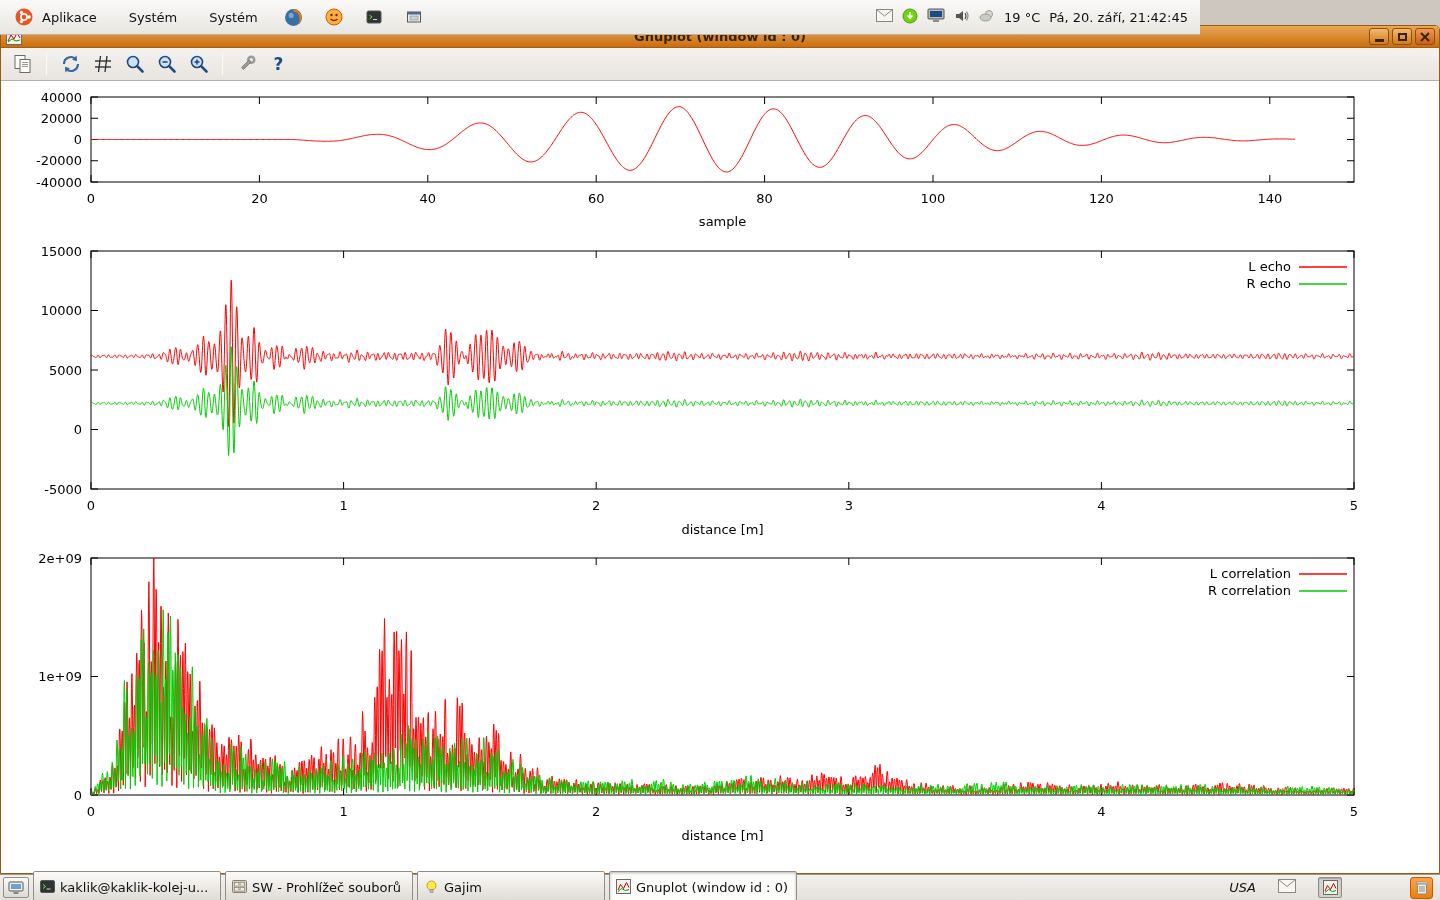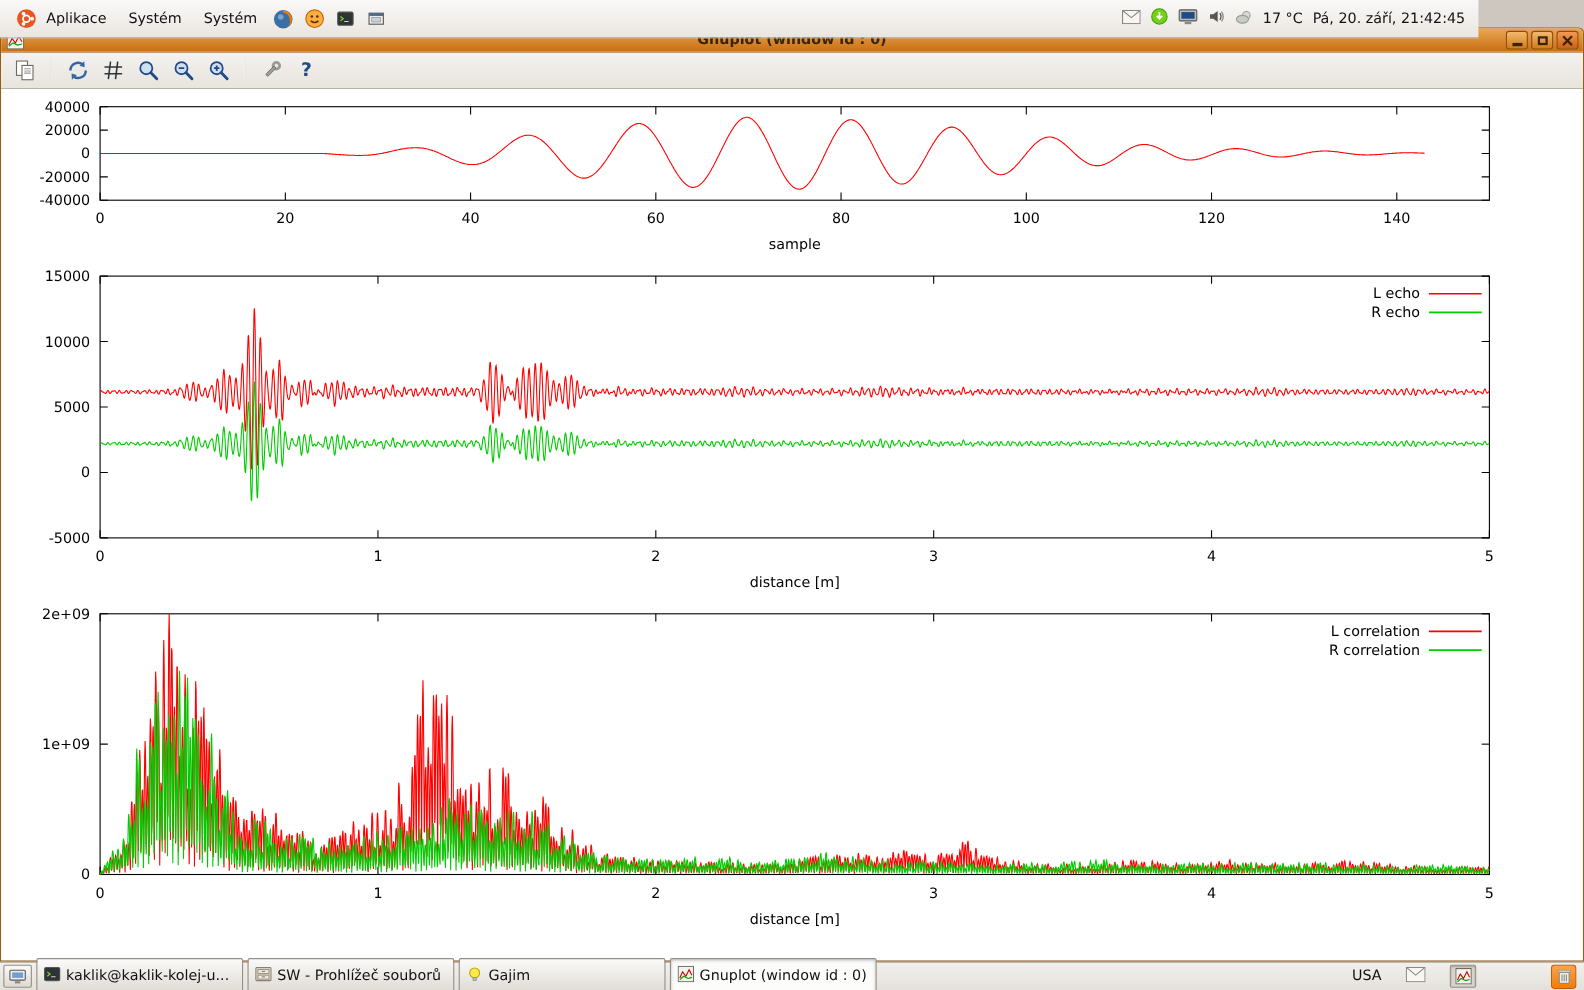--- a/index.html
+++ b/index.html
@@ -1,22 +1,22 @@
 <!DOCTYPE html>
 <html><head>
 <meta charset="utf-8">
 <style>
   *{margin:0;padding:0;box-sizing:border-box;}
   html,body{width:1440px;height:900px;overflow:hidden;}
   body{font-family:"DejaVu Sans",sans-serif;background:#cdc7bf;position:relative;font-size:13px;color:#111;}
 
   
-  .topbar{position:absolute;top:0;left:0;width:1344px;height:24px;
+  .topbar{position:absolute;top:0;left:0;width:1200px;height:24px;
     background:linear-gradient(#faf9f8,#e9e6e1);border-bottom:1px solid #b9b5ae;
-    display:flex;align-items:center;padding:17px 4px;gap:4px;z-index:30;}
+    display:flex;align-items:center;padding:17px 4px;gap:16px;z-index:30;}
   .menu{display:flex;align-items:center;gap:6px;padding:1px 8px;height:22px;cursor:default;}
   .launcher{width:22px;height:22px;display:flex;align-items:center;justify-content:center;margin:0 1px;}
   .tray{margin-left:auto;display:flex;align-items:center;gap:9px;padding-right:8px;}
   .tray .txt{white-space:nowrap;}
 
   
   .window{position:absolute;top:25px;left:0;width:1440px;height:849px;
     border:1px solid #9c5a10;background:#fff;border-radius:5px 5px 0 0;z-index:10;}
   .titlebar{height:22px;background:linear-gradient(#eaa753,#c96e10);position:relative;
     border-radius:4px 4px 0 0;border-bottom:1px solid #a85c0f;}
@@ -48,21 +48,21 @@
     background:linear-gradient(#f2f0ed,#e4e1db);border-top:1px solid #9c978e;
     display:flex;align-items:center;padding:0 3px;gap:4px;z-index:30;}
   .showdesk{width:26px;height:21px;border:1px solid #948f86;border-radius:2px;
     background:linear-gradient(#fbfaf9,#ddd9d2);display:flex;align-items:center;justify-content:center;}
   .taskbtn{width:188px;height:21px;border:1px solid #948f86;border-radius:2px;
     background:linear-gradient(#fbfaf9,#dcd8d1);display:flex;align-items:center;gap:5px;
     padding:16px 6px;overflow:hidden;white-space:nowrap;font-size:13px;}
   .taskbtn.active{background:#fcfcfb;box-shadow:inset 0 1px 3px rgba(0,0,0,.28);}
   .taskbtn .lbl{overflow:hidden;text-overflow:ellipsis;}
   .task-spacer{flex:1;}
-  .tray2{display:flex;align-items:center;gap:22px;padding-right:4px;}
+  .tray2{display:flex;align-items:center;gap:22px;padding-right:4px;font-style:italic;}
   .traybtn{width:24px;height:21px;border:1px solid #948f86;border-radius:2px;
     background:#d9d5ce;box-shadow:inset 0 1px 2px rgba(0,0,0,.25);
     display:flex;align-items:center;justify-content:center;}
   .trashbtn{width:23px;height:22px;border:1px solid #c35a07;border-radius:3px;
     background:linear-gradient(#fca34d,#ef7d07);display:flex;align-items:center;justify-content:center;margin-left:46px;}
 </style>
 </head>
 <body>
 
 <div class="topbar">
@@ -141,21 +141,21 @@
           <path d="M11 5 Q13 8 11 11" stroke="#555753" fill="none" stroke-width="1.2"></path>
           <path d="M12.5 3.5 Q15.5 8 12.5 12.5" stroke="#888a85" fill="none" stroke-width="1.2"></path>
         </svg>
     </span>
     <span>
       <svg width="16" height="13">
           <circle cx="10" cy="5" r="3.5" fill="#d9dbd5" stroke="#9a9c96"></circle>
           <ellipse cx="6.5" cy="8.5" rx="5.5" ry="3.5" fill="#c9cbc5" stroke="#9a9c96"></ellipse>
         </svg>
     </span>
-    <span class="txt">17 °C</span>
+    <span class="txt">19 °C</span>
     <span class="txt">Pá, 20. září, 21:42:45</span>
   </div>
 </div>
 
 <div class="window">
   <div class="titlebar">
     <span class="titleicon">
       <svg width="16" height="16">
           <rect x="0.5" y="0.5" width="15" height="15" fill="#f4f2ee" stroke="#6d6a63"></rect>
           <polyline points="2,12 5,6 8,10 11,4 14,9" stroke="#cc0000" fill="none"></polyline>

